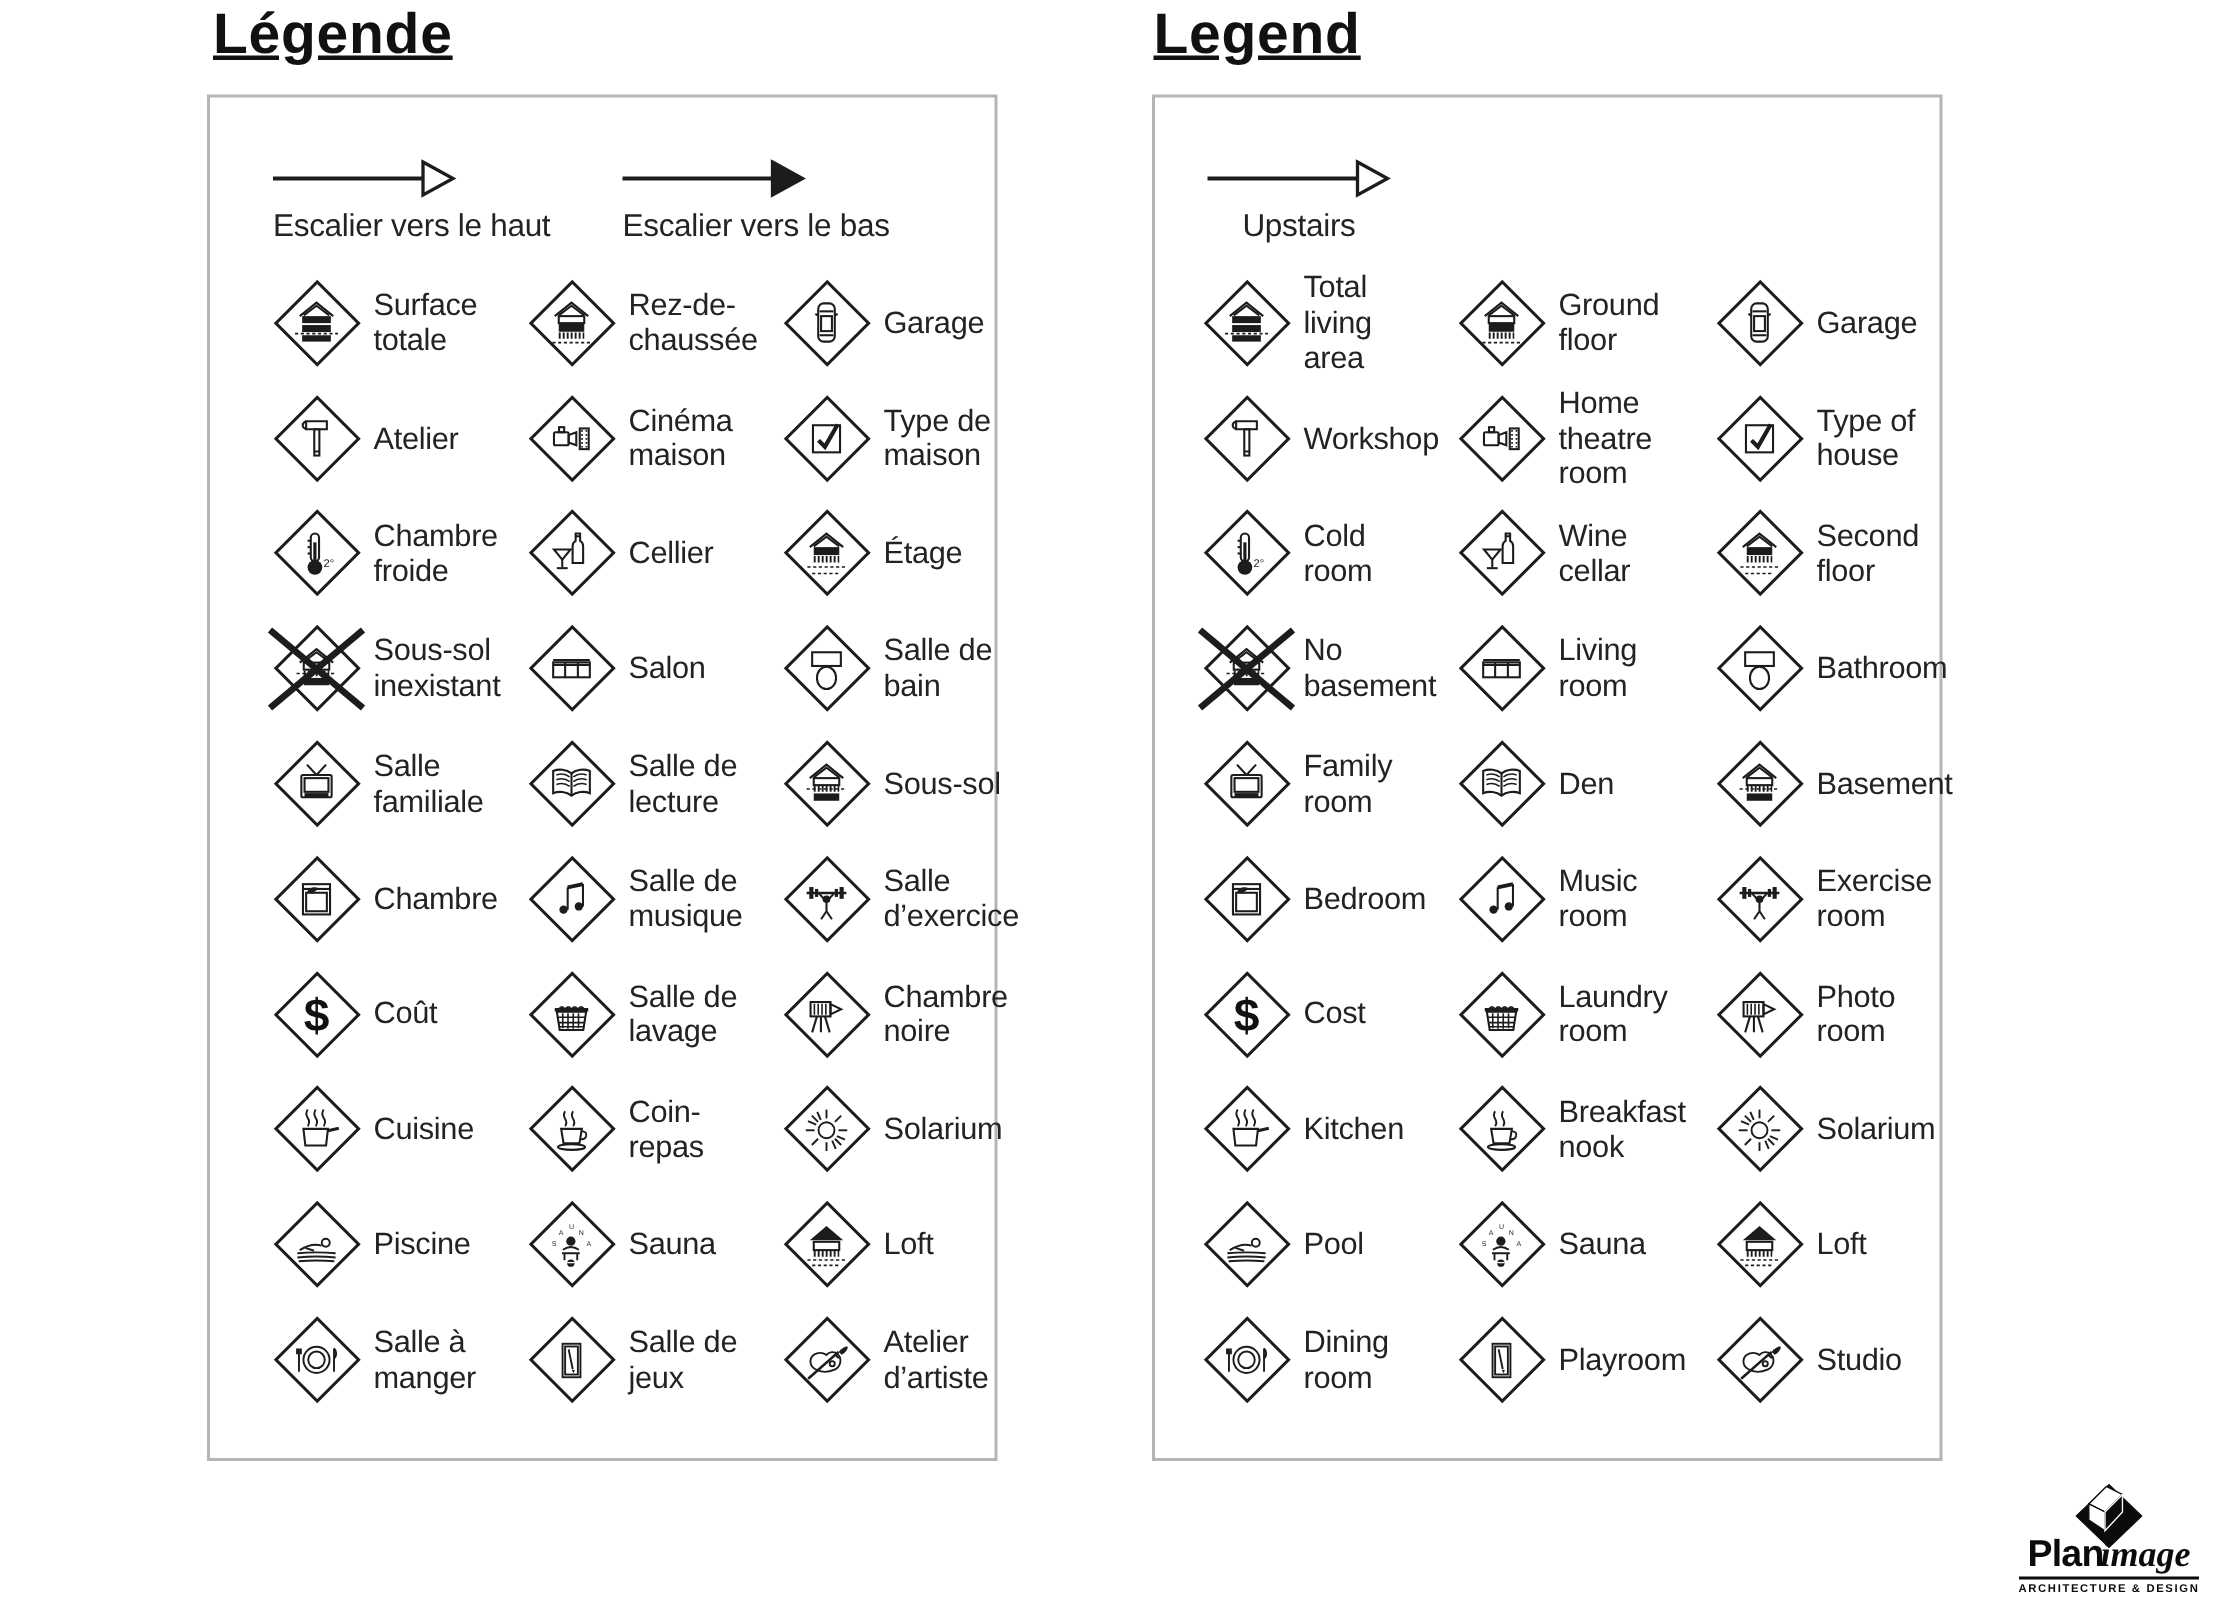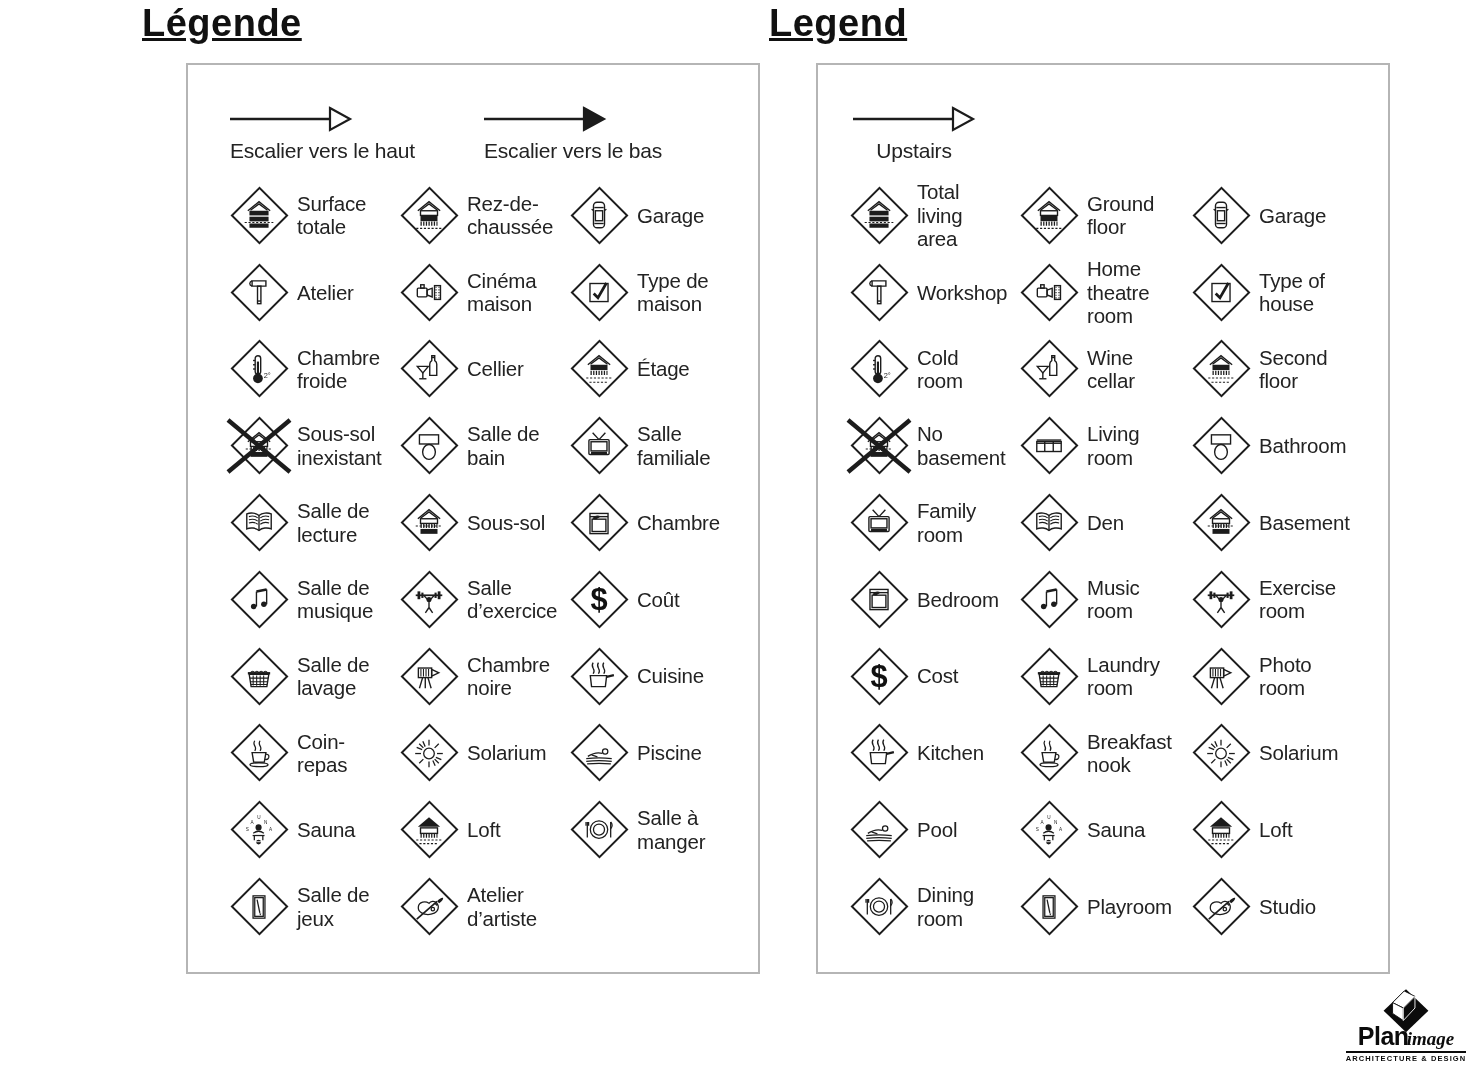--- a/index.html
+++ b/index.html
@@ -4,49 +4,49 @@
 <style>
   html,body{margin:0;padding:0;}
   body{
     width:1478px;height:1074px;position:relative;overflow:hidden;
     background:#ffffff;font-family:"Liberation Sans",sans-serif;color:#1c1c1c;
   }
   .sheet-title{position:absolute;font-size:38px;font-weight:700;letter-spacing:.5px;color:#111;text-decoration:underline;}
   #title-fr{left:142px;top:2px;}
   #title-en{left:769px;top:2px;}
 
-  .panel{position:absolute;top:63px;width:574px;height:911px;border:2px solid #b5b5b5;background:#fff;box-sizing:border-box;margin-left:48px;}
+  .panel{position:absolute;top:63px;width:527px;height:911px;border:2px solid #b5b5b5;background:#fff;box-sizing:border-box;}
   #panel-fr{left:138px;}
   #panel-en{left:768px;}
 
   .stair{position:absolute;top:40px;}
   .stair svg{display:block;width:122px;height:28px;overflow:visible;}
   .stair-label{margin-top:6px;font-size:21px;letter-spacing:-0.2px;white-space:nowrap;color:#232323;}
   #panel-fr .stair-up{left:42px;}
-  #panel-fr .stair-down{left:296px;}
+  #panel-fr .stair-down{left:275px;}
   #panel-en .stair-up{left:35px;text-align:center;}
   #panel-en .stair-down{left:180px;}
 
   .items{position:absolute;top:112px;display:grid;grid-auto-rows:76.8px;align-items:center;}
   #panel-fr .items{left:42px;grid-template-columns:170px 170px 186px;}
   #panel-en .items{left:32px;grid-template-columns:170px 172px 186px;}
 
   .item{display:flex;align-items:center;gap:9px;}
   .sym{position:relative;width:58px;height:58px;flex:0 0 58px;}
   .dmd{position:absolute;left:8.5px;top:8.5px;width:41px;height:41px;box-sizing:border-box;
        border:2.2px solid #1c1c1c;background:#fff;transform:rotate(45deg);}
   .glyph{position:absolute;left:12px;top:12px;width:34px;height:34px;overflow:visible;}
   .xov{position:absolute;left:-5px;top:-3px;width:68px;height:64px;overflow:visible;}
   .lbl{font-size:20.5px;line-height:1.14;letter-spacing:-0.2px;white-space:pre-line;color:#232323;}
 
   .logo{position:absolute;left:1336px;top:982px;width:140px;display:flex;flex-direction:column;align-items:center;}
   .logo-icon{width:52px;height:52px;}
   .brand{margin-top:-10px;white-space:nowrap;line-height:1;}
   .brand-bold{font-size:25px;font-weight:700;letter-spacing:-0.5px;color:#0b0b0b;}
-  .brand-italic{font-family:"Liberation Serif",serif;font-style:italic;font-weight:700;font-size:19px;margin-left:-2px;color:#0b0b0b;}
+  .brand-italic{font-family:"Liberation Serif",serif;font-style:italic;font-weight:700;font-size:24px;margin-left:-2px;color:#0b0b0b;}
   .tagline{margin-top:2px;border-top:2px solid #0b0b0b;padding-top:1px;font-size:7.5px;font-weight:700;letter-spacing:1.1px;color:#0b0b0b;white-space:nowrap;}
 </style>
 </head>
 <body>
 
 <svg width="0" height="0" style="position:absolute" aria-hidden="true">
   <defs>
     <symbol id="g-house-total" viewBox="0 0 32 32">
         <g stroke="#1c1c1c" fill="none" stroke-width="1.3">
       <path d="M5.5,12 L16,3.5 L26.5,12"></path>
@@ -479,20 +479,29 @@
             <use href="#g-xcross"></use>
           </svg>
         </span>
         <span class="lbl">Sous-sol
 inexistant</span>
       </div>
       <div class="item">
         <span class="sym">
           <span class="dmd"></span>
           <svg class="glyph" viewBox="0 0 32 32">
+            <use href="#g-sofa"></use>
+          </svg>
+        </span>
+        <span class="lbl">Salon</span>
+      </div>
+      <div class="item">
+        <span class="sym">
+          <span class="dmd"></span>
+          <svg class="glyph" viewBox="0 0 32 32">
             <use href="#g-toilet"></use>
           </svg>
         </span>
         <span class="lbl">Salle de
 bain</span>
       </div>
       <div class="item">
         <span class="sym">
           <span class="dmd"></span>
           <svg class="glyph" viewBox="0 0 32 32">

